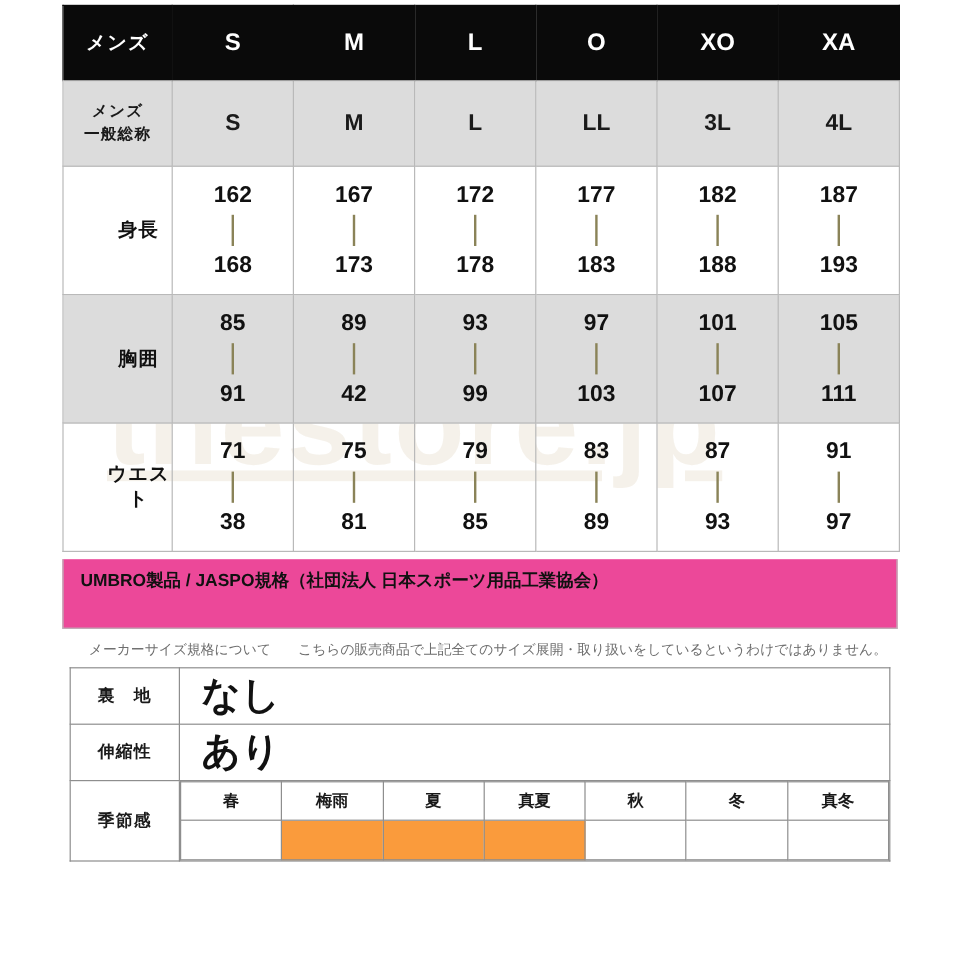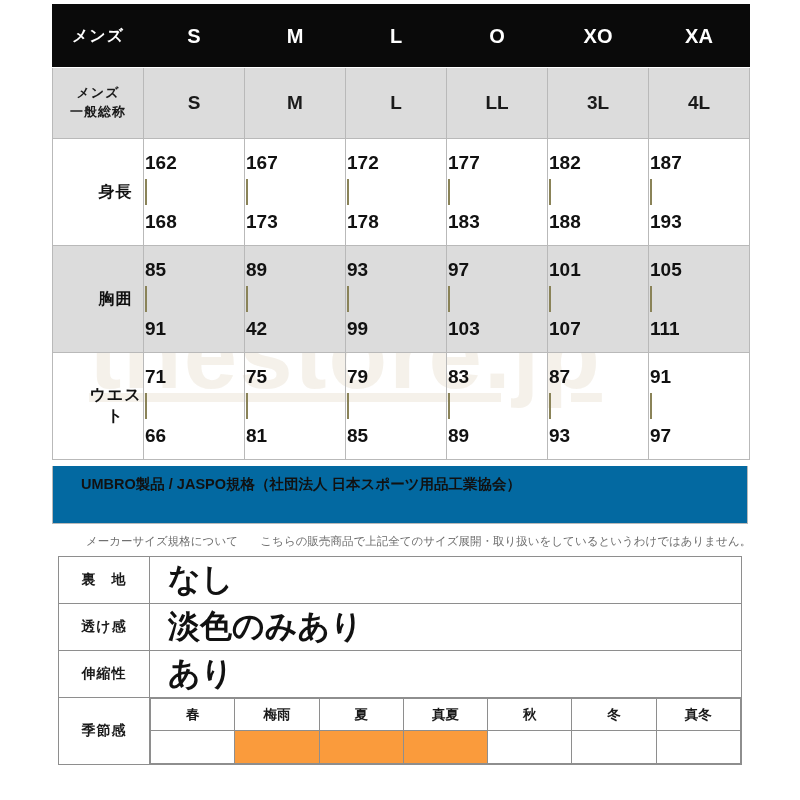--- a/index.html
+++ b/index.html
@@ -92,21 +92,21 @@
   tr.meas.shaded td { background: #dcdcdc; }
   tr.meas td.col-label {
     font-size: 16px;
     letter-spacing: 1px;
     font-weight: 700;
     padding-left: 36px;
   }
   .rangebox {
     display: flex;
     flex-direction: column;
-    align-items: flex-start;
+    align-items: center;
     justify-content: center;
     line-height: 1;
   }
   .rangebox .v { padding: 2px 0; }
   .rangebox .sep {
     display: block;
     width: 2px;
     height: 26px;
     background: #8a8358;
     margin: 5px 0;
@@ -115,34 +115,34 @@
   
   #note-box {
     position: absolute;
     left: 52px;
     top: 466px;
     width: 696px;
     height: 58px;
     border: 1px solid #b9b9b9;
     border-top: none;
     box-sizing: border-box;
-    padding: 6px 14px 0 28px;
+    padding: 6px 14px 0 14px;
     z-index: 2;
-    background: #0369a1;
+    background: #ec4899;
   }
   #note-box .ln {
     font-size: 14.5px;
     font-weight: 700;
     line-height: 24px;
     color: #111;
     white-space: nowrap;
   }
   #fineprint {
     position: absolute;
-    left: 86px;
+    left: 74px;
     top: 534px;
     width: 700px;
     font-size: 11.5px;
     color: #6d6d6d;
     white-space: nowrap;
     z-index: 2;
   }
   #fineprint .gap { display: inline-block; width: 16px; }
 
   
@@ -327,21 +327,21 @@
         </div>
           </td>
       </tr>
 
       <tr class="meas">
         <td class="col-label">ウエスト</td>
         <td>
             <div class="rangebox">
           <span class="v">71</span>
           <span class="sep"></span>
-          <span class="v">66</span>
+          <span class="v">38</span>
         </div>
           </td>
         <td>
             <div class="rangebox">
           <span class="v">75</span>
           <span class="sep"></span>
           <span class="v">81</span>
         </div>
           </td>
         <td>
@@ -386,24 +386,20 @@
   <span class="gap"></span>
   <span>こちらの販売商品で上記全てのサイズ展開・取り扱いをしているというわけではありません。</span>
 </div>
 
 <div id="attr-wrap">
   <table class="attr">
     <tbody>
       <tr class="attr-row">
         <td class="acol-label alabel">裏　地</td>
         <td class="avalue">なし</td>
-      </tr>
-      <tr class="attr-row">
-        <td class="acol-label alabel">透け感</td>
-        <td class="avalue">淡色のみあり</td>
       </tr>
       <tr class="attr-row">
         <td class="acol-label alabel">伸縮性</td>
         <td class="avalue">あり</td>
       </tr>
 
       <tr>
         <td class="acol-label alabel">季節感</td>
         <td class="season-cell">
           <table class="season">

